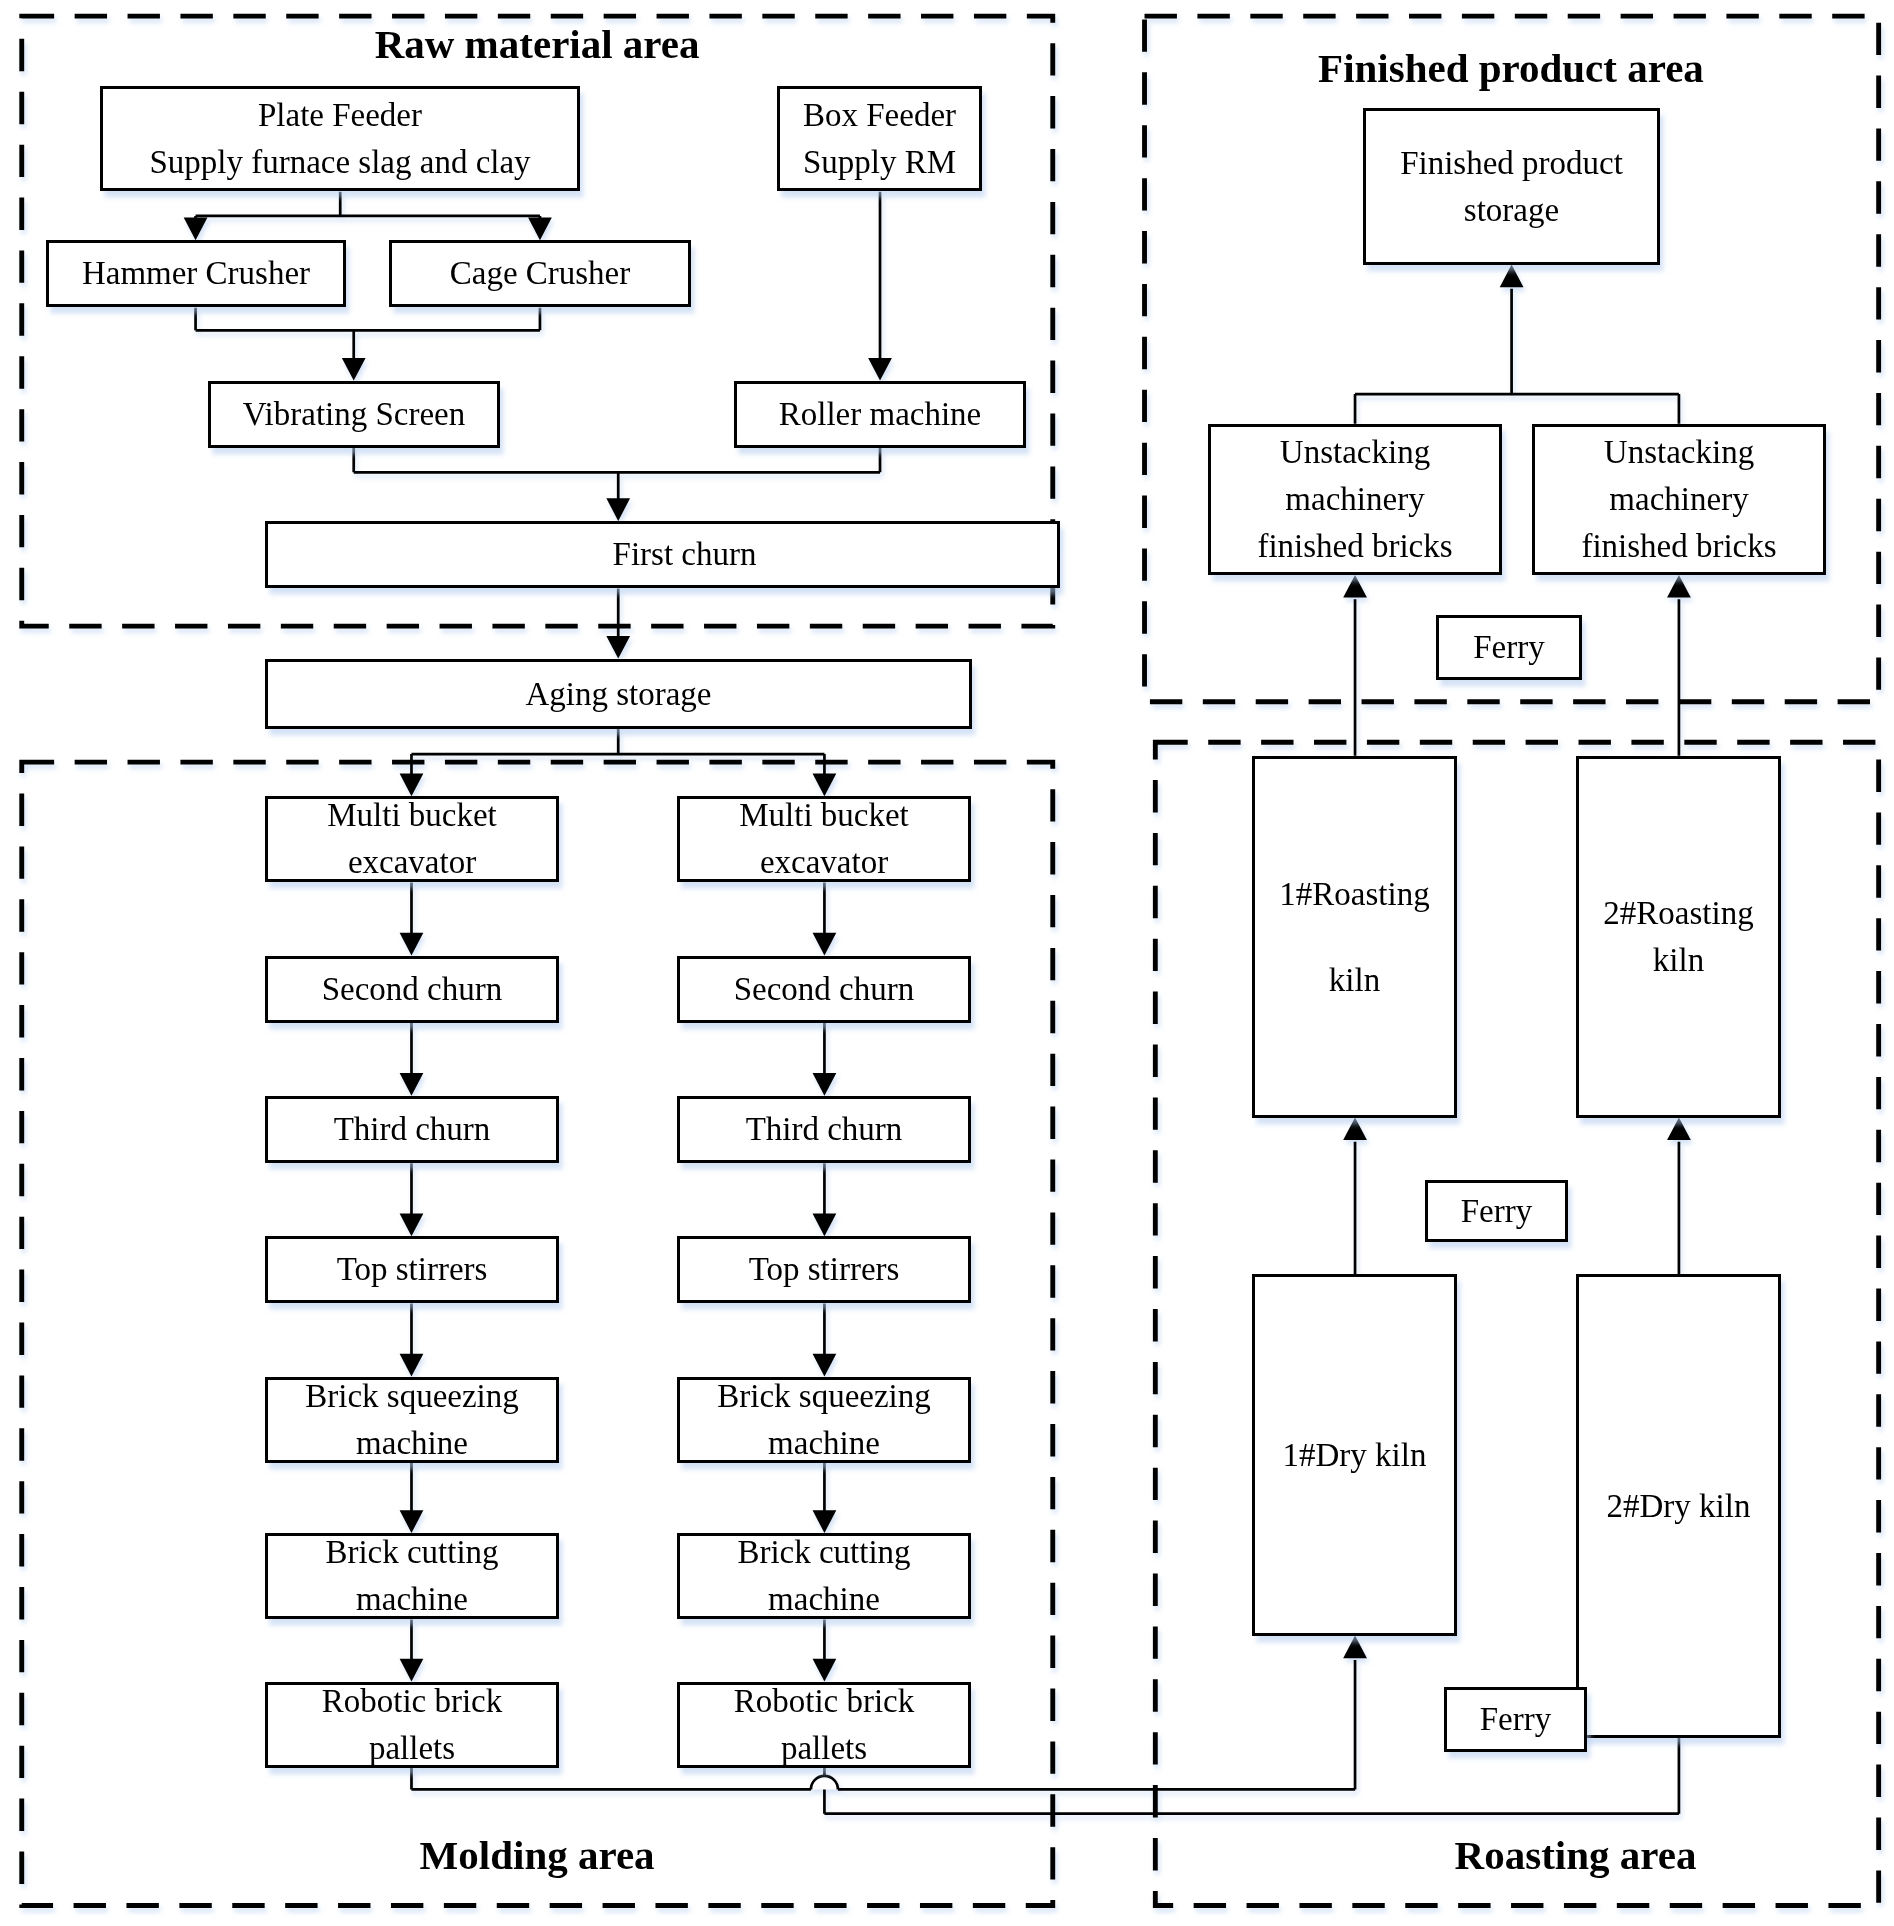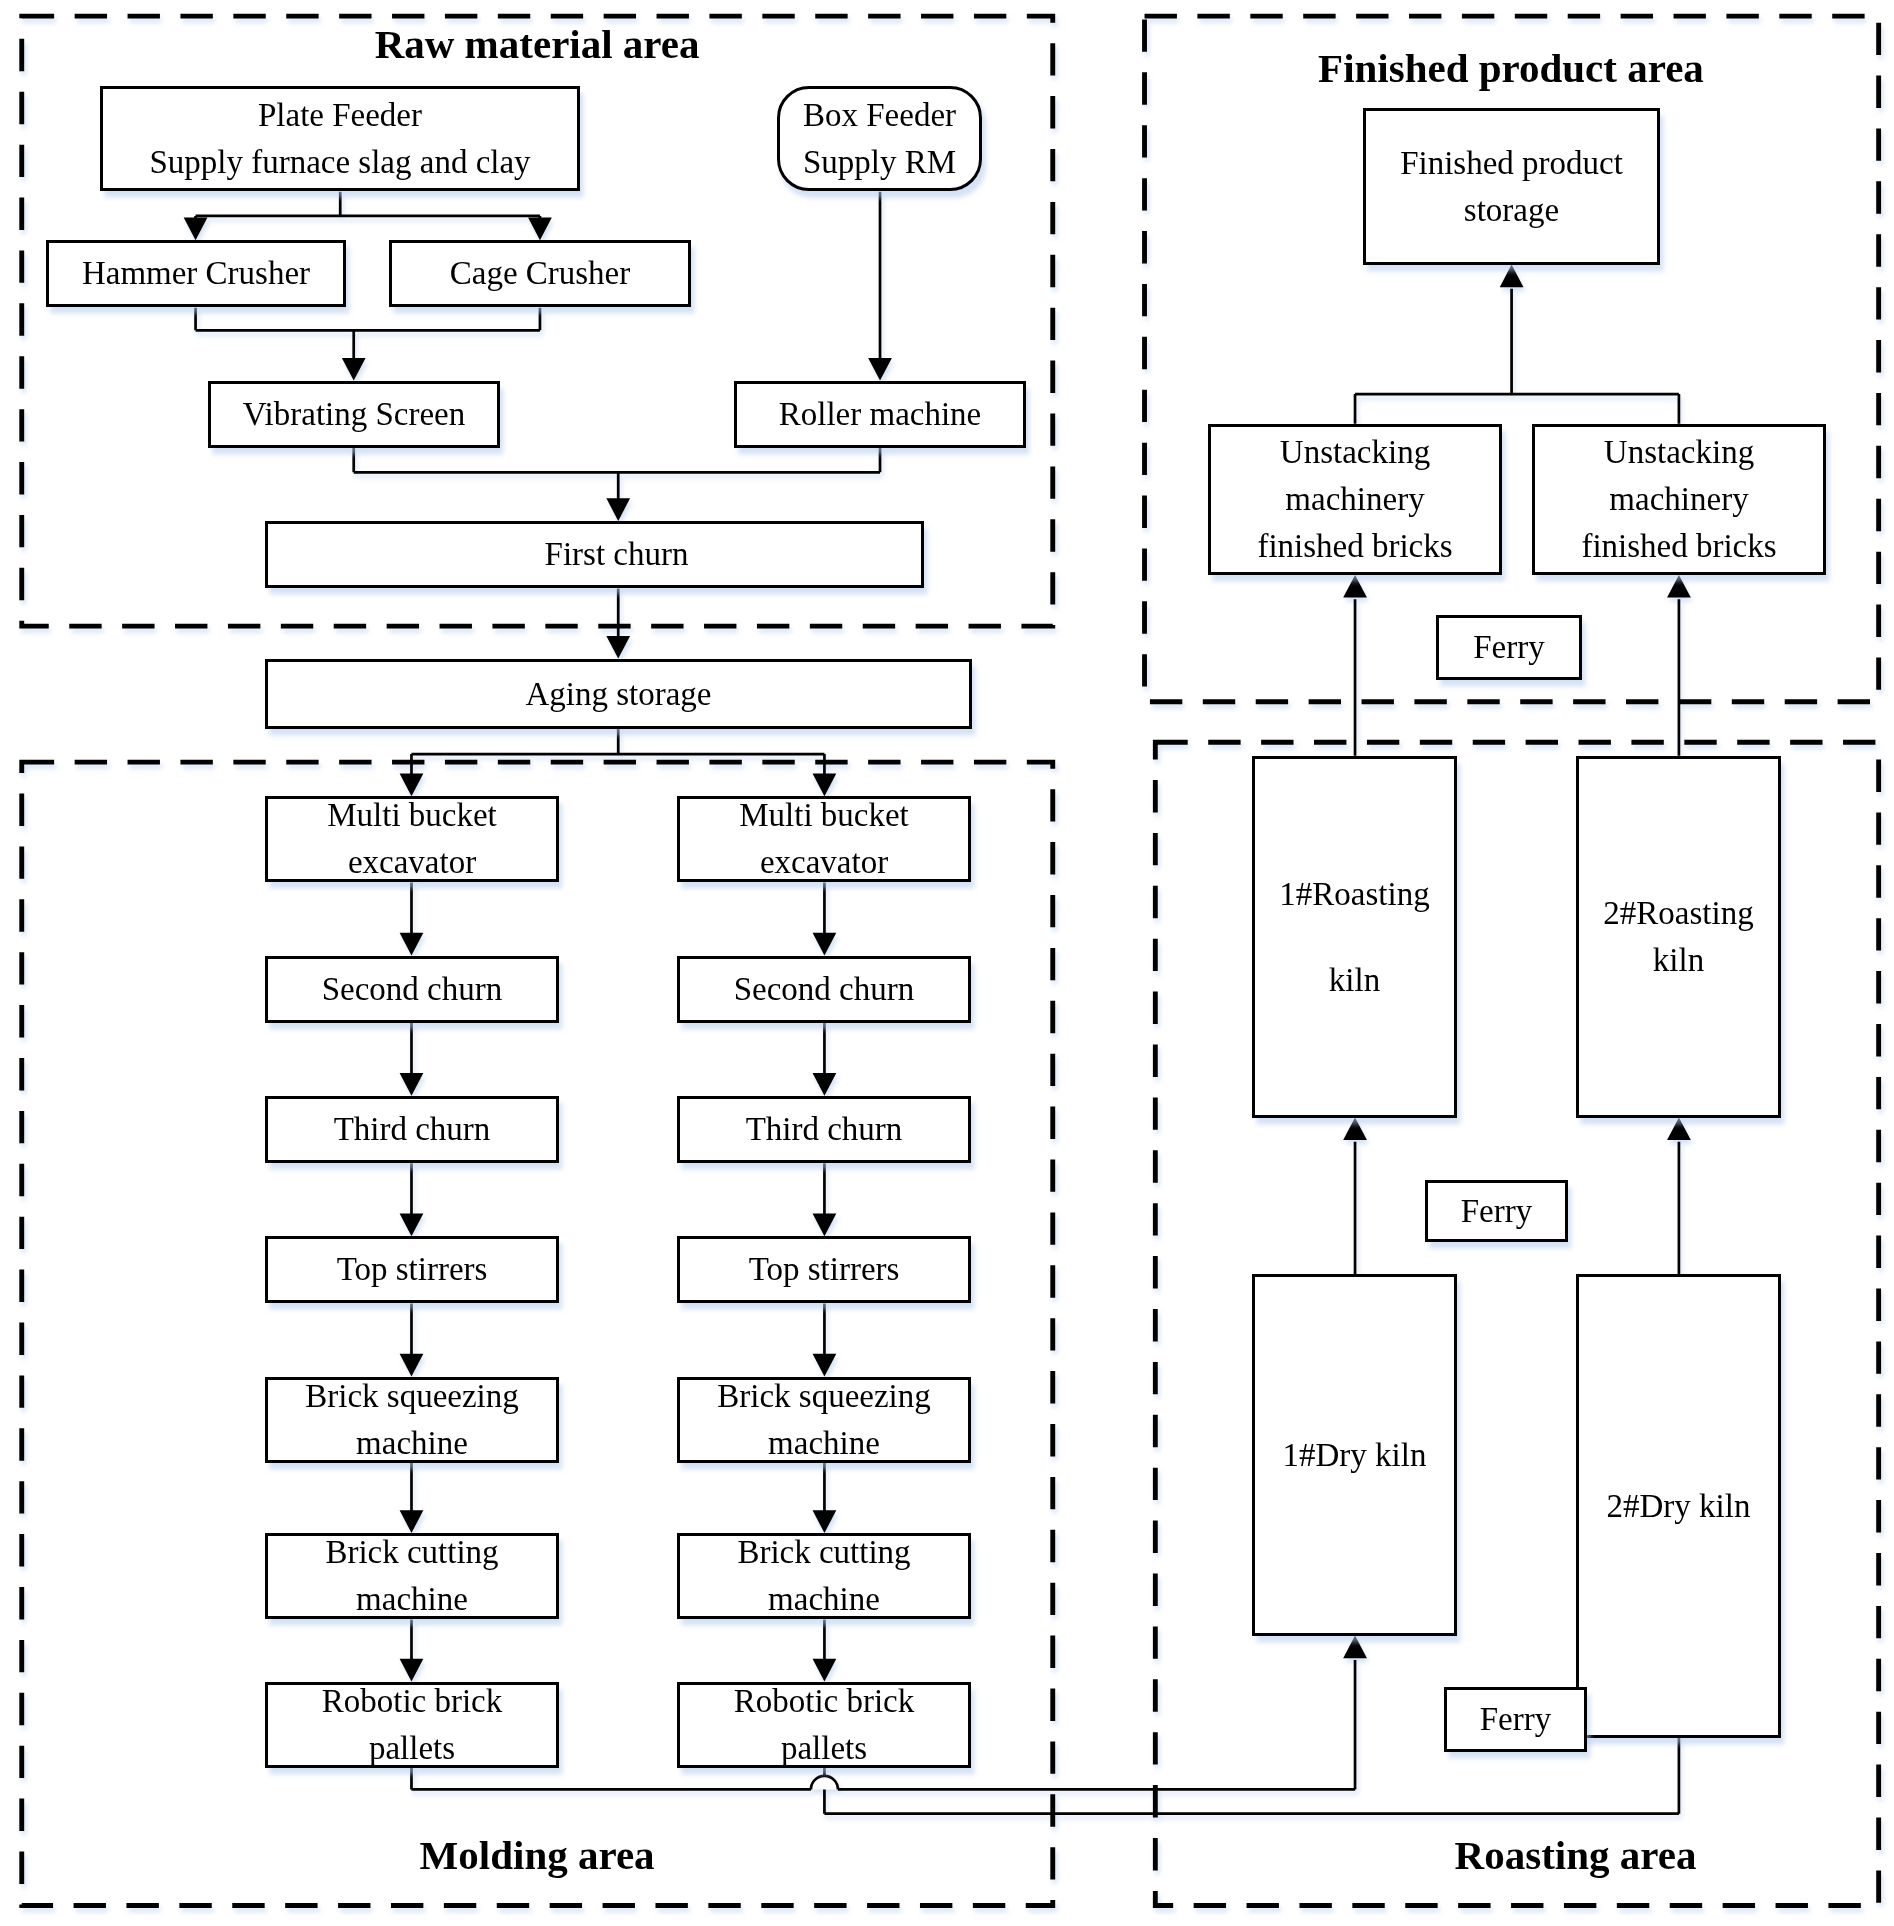--- a/index.html
+++ b/index.html
@@ -112,29 +112,29 @@
 
   <div class="area-title" style="left:21.6px;top:21.6px;width:1031px;">Raw material area</div>
   <div class="area-title" style="left:1144px;top:46px;width:734px;">Finished product area</div>
   <div class="area-title" style="left:21.6px;top:1833px;width:1031px;">Molding area</div>
   <div class="area-title" style="left:1214px;top:1833px;width:723px;">Roasting area</div>
 
   <div class="box" style="left:100px;top:86px;width:480px;height:105px;">
     <span>Plate Feeder</span>
     <span>Supply furnace slag and clay</span>
   </div>
-  <div class="box" style="left:777px;top:86px;width:205px;height:105px;border-radius:32px;">
+  <div class="box" style="left:777px;top:86px;width:205px;height:105px;">
     <span>Box Feeder</span>
     <span>Supply RM</span>
   </div>
   <div class="box" style="left:46px;top:240px;width:300px;height:67px;">Hammer Crusher</div>
   <div class="box" style="left:389px;top:240px;width:302px;height:67px;">Cage Crusher</div>
   <div class="box" style="left:208px;top:381px;width:292px;height:67px;">Vibrating Screen</div>
   <div class="box" style="left:734px;top:381px;width:292px;height:67px;">Roller machine</div>
-  <div class="box" style="left:265px;top:521px;width:659px;height:67px;padding-left:44px;">First churn</div>
+  <div class="box" style="left:265px;top:521px;width:795px;height:67px;padding-left:44px;">First churn</div>
 
   <div class="box" style="left:265px;top:659px;width:707px;height:70px;">Aging storage</div>
 
   <div class="box" style="left:265px;top:796px;width:294px;height:86px;">
     <span>Multi bucket</span>
     <span>excavator</span>
   </div>
   <div class="box" style="left:265px;top:956px;width:294px;height:67px;">Second churn</div>
   <div class="box" style="left:265px;top:1096px;width:294px;height:67px;">Third churn</div>
   <div class="box" style="left:265px;top:1236px;width:294px;height:67px;">Top stirrers</div>

